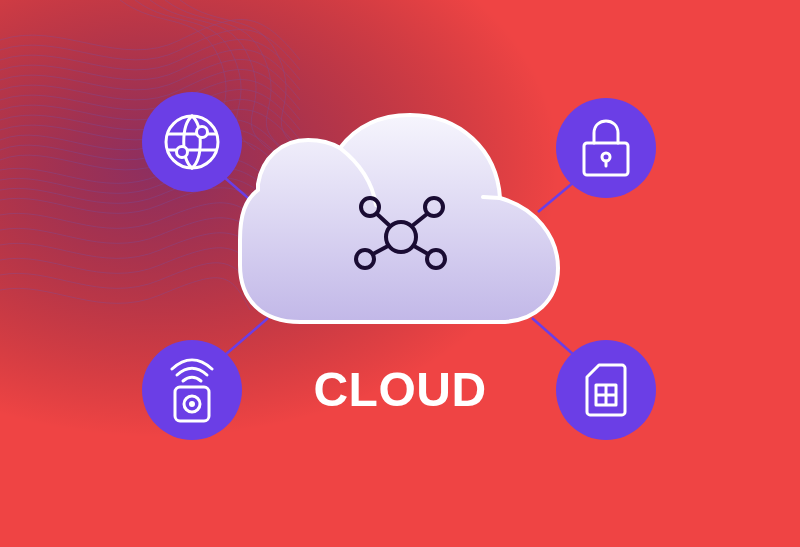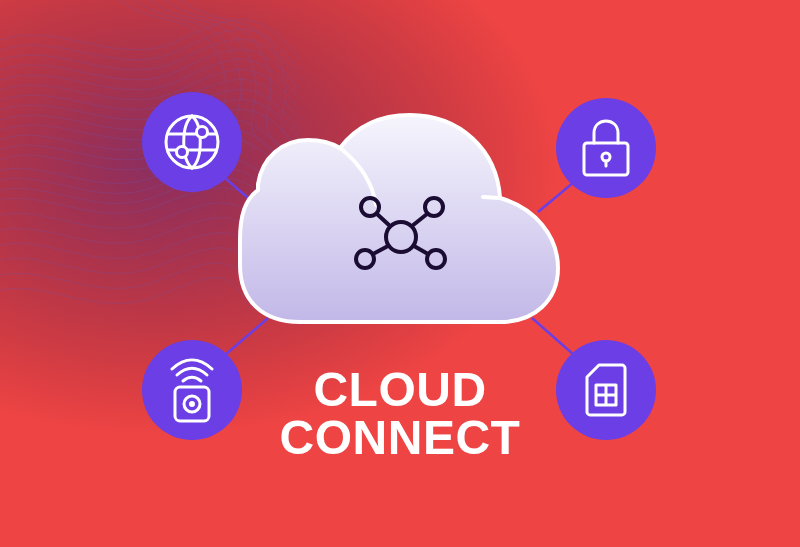--- a/index.html
+++ b/index.html
@@ -130,14 +130,13 @@
       <g fill="none" stroke="#ffffff" stroke-width="3" stroke-linejoin="round">
         <path d="M14,2 L37,2 C38.5,2 40,3.5 40,5 L40,49 C40,50.5 38.5,52 37,52 L5,52 C3.5,52 2,50.5 2,49 L2,14 Z"></path>
         <rect x="11" y="22" width="20" height="20"></rect>
         <line x1="21" y1="22" x2="21" y2="42"></line>
         <line x1="11" y1="32" x2="31" y2="32"></line>
       </g>
     </svg>
   </div>
 
   <div class="title" style="top:364px;">CLOUD</div>
-  <div class="title" style="top:412px;">CONNECT</div>
 </div>
 
 </body></html>

